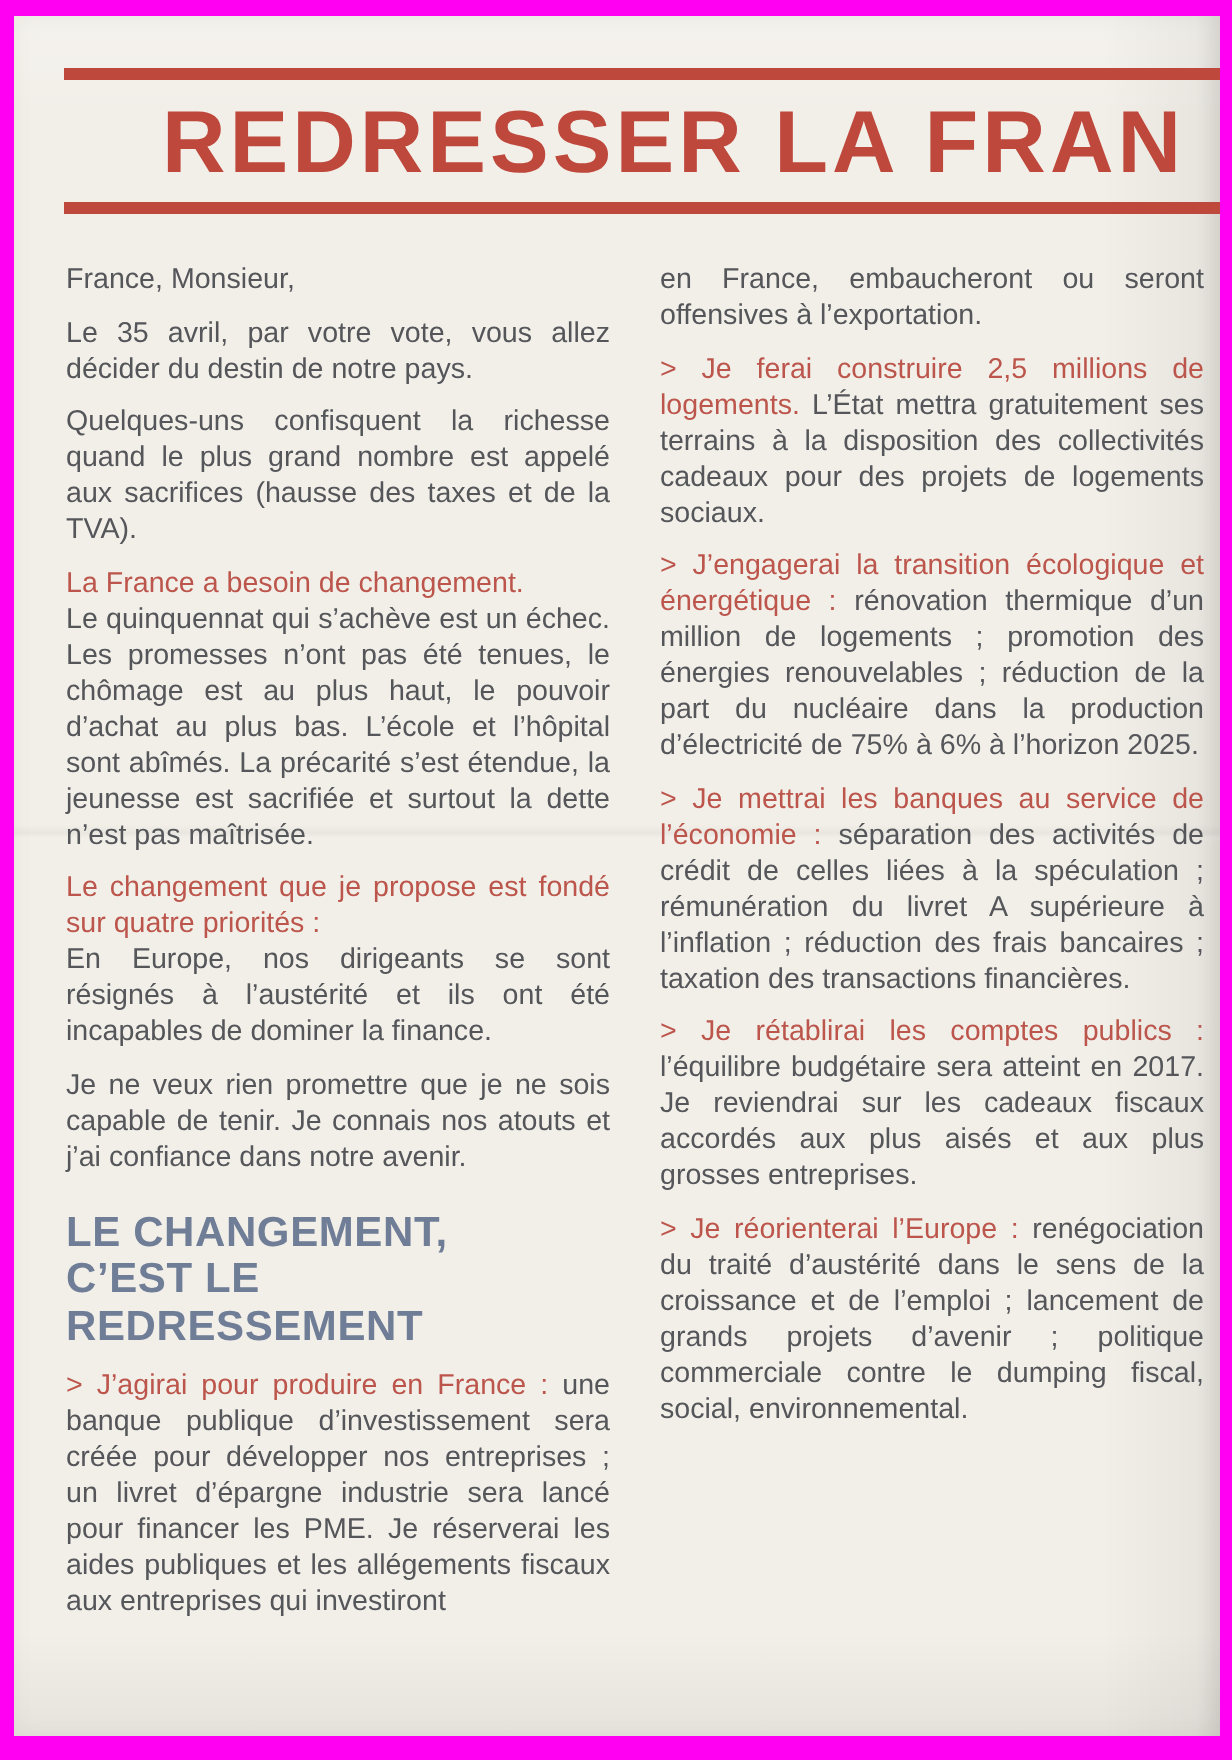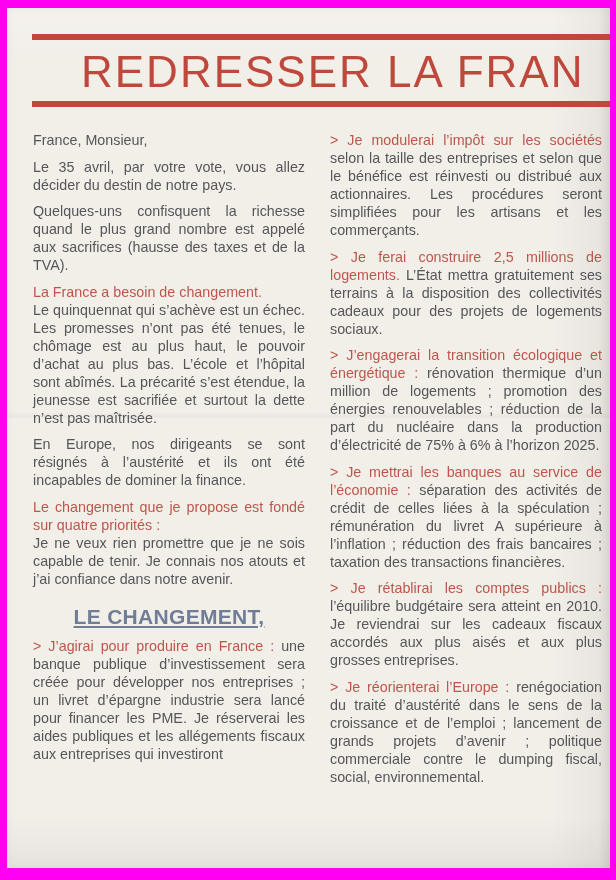--- a/index.html
+++ b/index.html
@@ -26,41 +26,41 @@
     background:linear-gradient(180deg, rgba(0,0,0,0) 0%, rgba(0,0,0,0.035) 45%, rgba(255,255,255,0.05) 70%, rgba(0,0,0,0) 100%);
     pointer-events:none;
   }
 
   
   .rule{position:absolute;left:25px;right:-2px;height:6px;background:#bf483c;}
   .rule-top{top:26px;}
   .rule-bottom{top:93px;}
   .title{
     position:absolute;top:41px;left:74px;
-    font-size:44px;line-height:46px;font-weight:normal;
+    font-size:44px;line-height:46px;font-weight:bold;
     letter-spacing:2px;color:#bf483c;white-space:nowrap;
   }
 
   
   .col{
     position:absolute;top:123px;width:272px;
     font-size:14.3px;line-height:18px;
     color:#55565a;text-align:justify;
   }
   .col-left{left:26px;}
   .col-right{left:323px;}
   .col p{margin:0 0 8.5px 0;}
   .lead{color:#bc564c;}
   .lead-block{display:block;color:#bc564c;}
   .bullets{margin:0 0 8.5px 0;}
   .bullet-item{padding-left:13px;text-indent:-13px;text-align:justify;}
   .section-heading{
     margin:17px 0 9px 0;
     font-size:21px;line-height:23.5px;font-weight:bold;
-    color:#6f7d97;letter-spacing:0.3px;text-align:center;text-decoration:underline;
+    color:#6f7d97;letter-spacing:0.3px;text-align:left;
   }
   .section-heading span{display:block;}
 </style>
 </head>
 <body>
 
 <div class="paper">
 
   <div class="rule rule-top"></div>
   <div class="title">REDRESSER LA FRAN</div>
@@ -70,64 +70,62 @@
   <div class="col col-left">
     <p>France, Monsieur,</p>
     <p>Le 35 avril, par votre vote, vous allez décider du destin de notre pays.</p>
 
     <p>Quelques-uns confisquent la richesse quand le plus grand nombre est appelé aux sacrifices (hausse des taxes et de la TVA).</p>
 
     <p>
       <span class="lead-block">La France a besoin de changement.</span>
       <span>Le quinquennat qui s’achève est un échec. Les promesses n’ont pas été tenues, le chômage est au plus haut, le pouvoir d’achat au plus bas. L’école et l’hôpital sont abîmés. La précarité s’est étendue, la jeunesse est sacrifiée et surtout la dette n’est pas maîtrisée.</span>
     </p>
-    <p>En Europe, nos dirigeants se sont résignés à l’austérité et ils ont été incapables de dominer la finance.</p>
-
     <p style="margin-bottom:0;">
       <span class="lead-block">Le changement que je propose est fondé sur quatre priorités :</span>
     </p>
+
+    <p>En Europe, nos dirigeants se sont résignés à l’austérité et ils ont été incapables de dominer la finance.</p>
 
     <p>Je ne veux rien promettre que je ne sois capable de tenir. Je connais nos atouts et j’ai confiance dans notre avenir.</p>
 
     <div class="section-heading">
       <span>LE CHANGEMENT,</span>
+      <span>C’EST LE REDRESSEMENT</span>
     </div>
 
     <p>
       <span class="lead">&gt; J’agirai pour produire en France :</span>
       <span>une banque publique d’investissement sera créée pour développer nos entreprises ; un livret d’épargne industrie sera lancé pour financer les PME. Je réserverai les aides publiques et les allégements fiscaux aux entreprises qui investiront</span>
     </p>
   </div>
 
   <div class="col col-right">
+    <p>en France, embaucheront ou seront offensives à l’exportation.</p>
 
-    <p>
-      <span class="lead">&gt; Je modulerai l’impôt sur les sociétés</span>
-      <span>selon la taille des entreprises et selon que le bénéfice est réinvesti ou distribué aux actionnaires. Les procédures seront simplifiées pour les artisans et les commerçants.</span>
-    </p>
 
 
     <p>
       <span class="lead">&gt; Je ferai construire 2,5 millions de logements.</span>
       <span>L’État mettra gratuitement ses terrains à la disposition des collectivités cadeaux pour des projets de logements sociaux.</span>
     </p>
 
     <p>
       <span class="lead">&gt; J’engagerai la transition écologique et énergétique :</span>
       <span>rénovation thermique d’un million de logements ; promotion des énergies renouvelables ; réduction de la part du nucléaire dans la production d’électricité de 75% à 6% à l’horizon 2025.</span>
     </p>
 
     <p>
       <span class="lead">&gt; Je mettrai les banques au service de l’économie :</span>
       <span>séparation des activités de crédit de celles liées à la spéculation ; rémunération du livret A supérieure à l’inflation ; réduction des frais bancaires ; taxation des transactions financières.</span>
     </p>
 
     <p>
       <span class="lead">&gt; Je rétablirai les comptes publics :</span>
-      <span>l’équilibre budgétaire sera atteint en 2010. Je reviendrai sur les cadeaux fiscaux accordés aux plus aisés et aux plus grosses entreprises.</span>
+      <span>l’équilibre budgétaire sera atteint en 2017. Je reviendrai sur les cadeaux fiscaux accordés aux plus aisés et aux plus grosses entreprises.</span>
     </p>
 
     <p>
       <span class="lead">&gt; Je réorienterai l’Europe :</span>
       <span>renégociation du traité d’austérité dans le sens de la croissance et de l’emploi ; lancement de grands projets d’avenir ; politique commerciale contre le dumping fiscal, social, environnemental.</span>
     </p>
   </div>
 
 </div>
 

